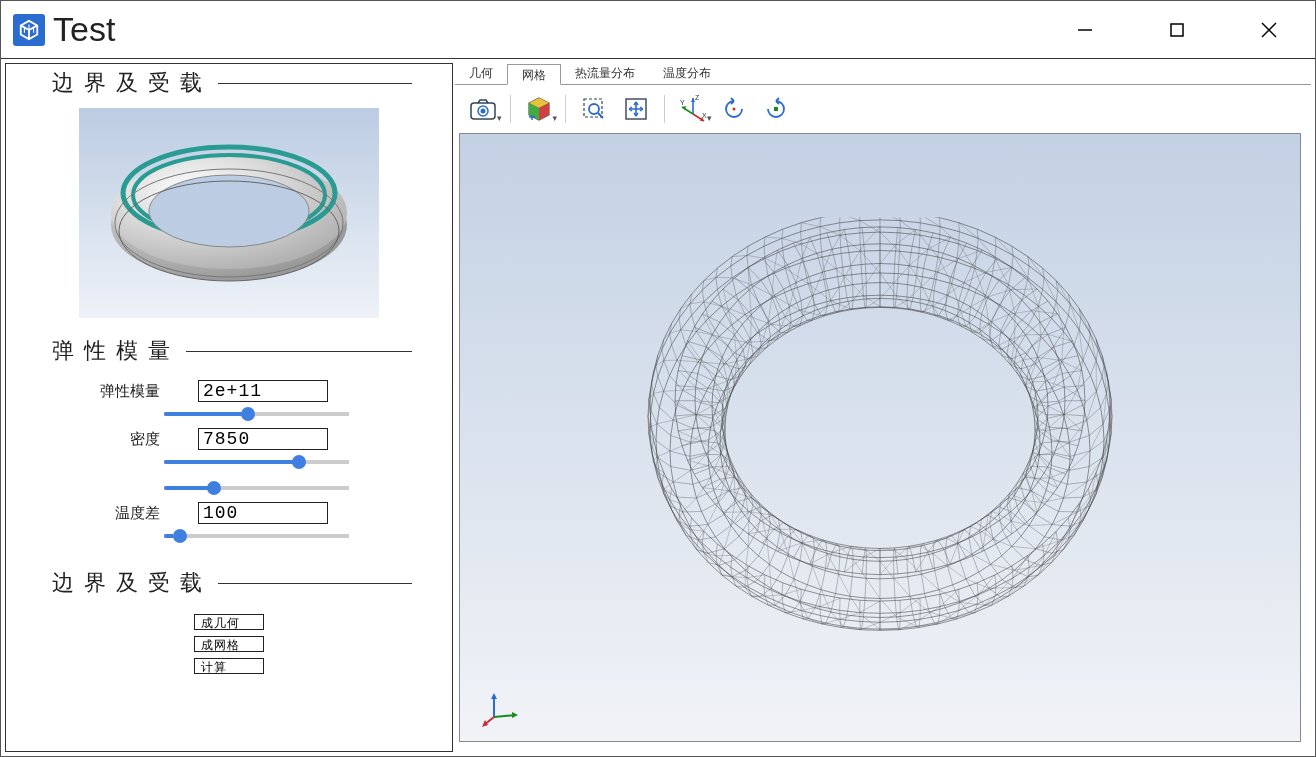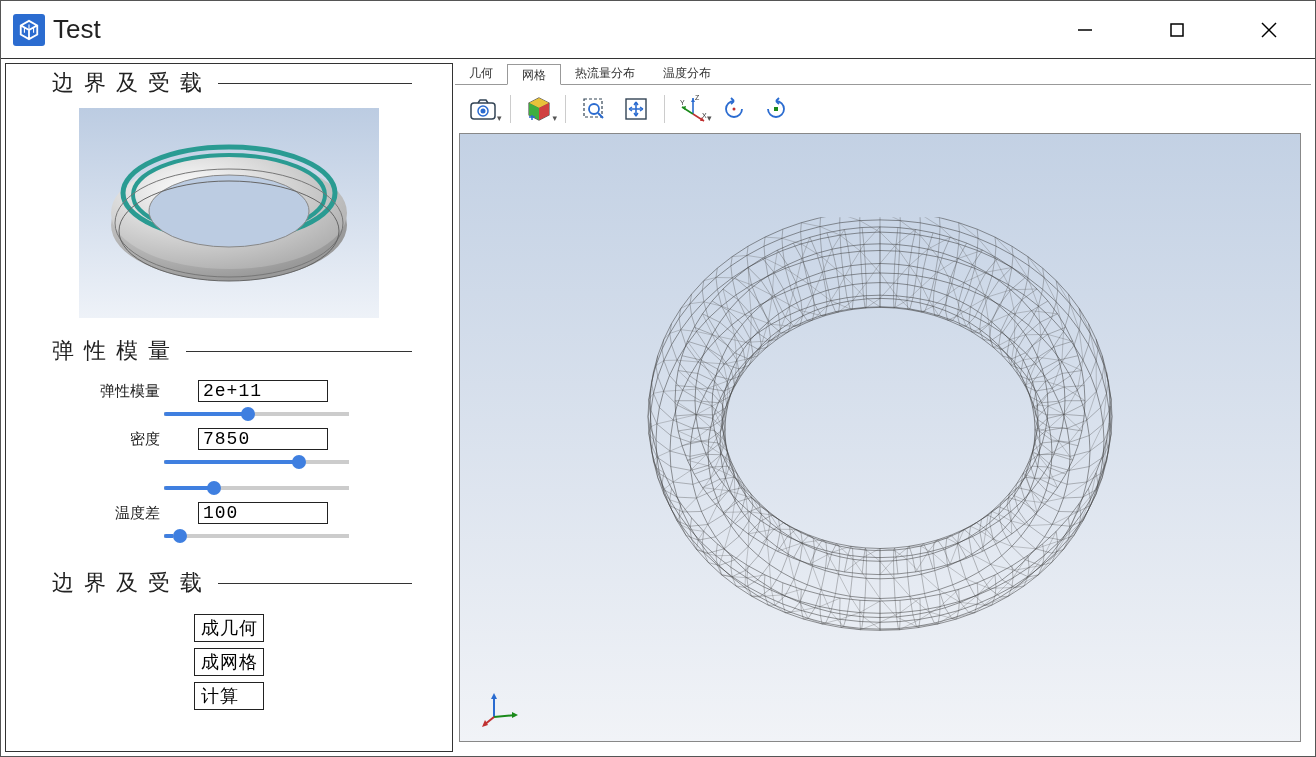--- a/index.html
+++ b/index.html
@@ -19,21 +19,21 @@
     padding: 0 0 0 12px;
   }
   .app-icon {
     width: 32px; height: 32px;
     background: #2b6cd0;
     border-radius: 3px;
     display: flex; align-items: center; justify-content: center;
     margin-right: 8px;
   }
   .app-icon svg { width: 22px; height: 22px; }
-  .title-text { font-size: 26px; font-weight: 400; color: #222; }
+  .title-text { font-size: 34px; font-weight: 400; color: #222; }
   .win-controls { margin-left: auto; display: flex; }
   .win-btn {
     width: 92px; height: 56px;
     display: flex; align-items: center; justify-content: center;
     font-size: 22px; cursor: pointer;
   }
 
   .content {
     display: flex;
     height: calc(100% - 58px);
@@ -119,25 +119,25 @@
   }
   .slider::-moz-range-track { height:4px; background:#ccc; border-radius:2px;}
   .slider::-moz-range-progress { height:4px; background:#3f7fe0; border-radius:2px;}
   .slider::-moz-range-thumb { width:14px;height:14px;background:#3f7fe0;border:none;border-radius:50%;}
 
   .btn-col { text-align: center; }
   .solve-btn {
     display: block;
     margin: 6px auto;
     width: 70px;
-    height: 28px;
+    height: 16px;
     border: 1px solid #222;
     background: #fff;
     font-family: "SimSun","Songti SC",serif;
-    font-size: 18px;
+    font-size: 12px;
     letter-spacing: 1px;
     overflow: hidden;
     cursor: pointer;
     text-align: left;
     padding-left: 6px;
     white-space: nowrap;
   }
 
   .main-area {
     flex: 1;

